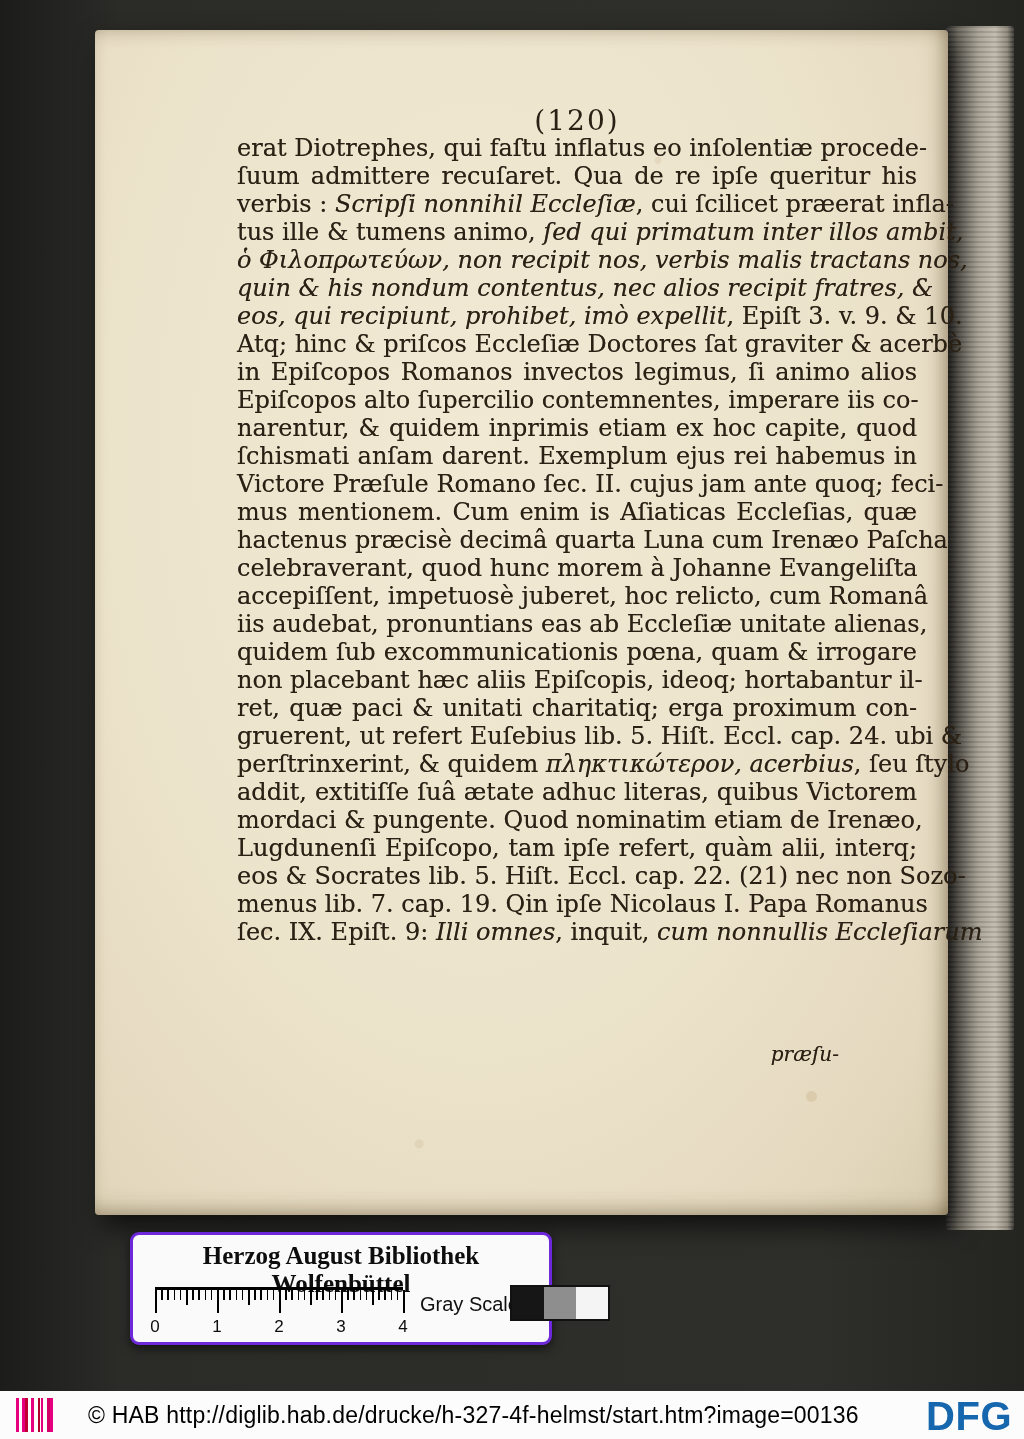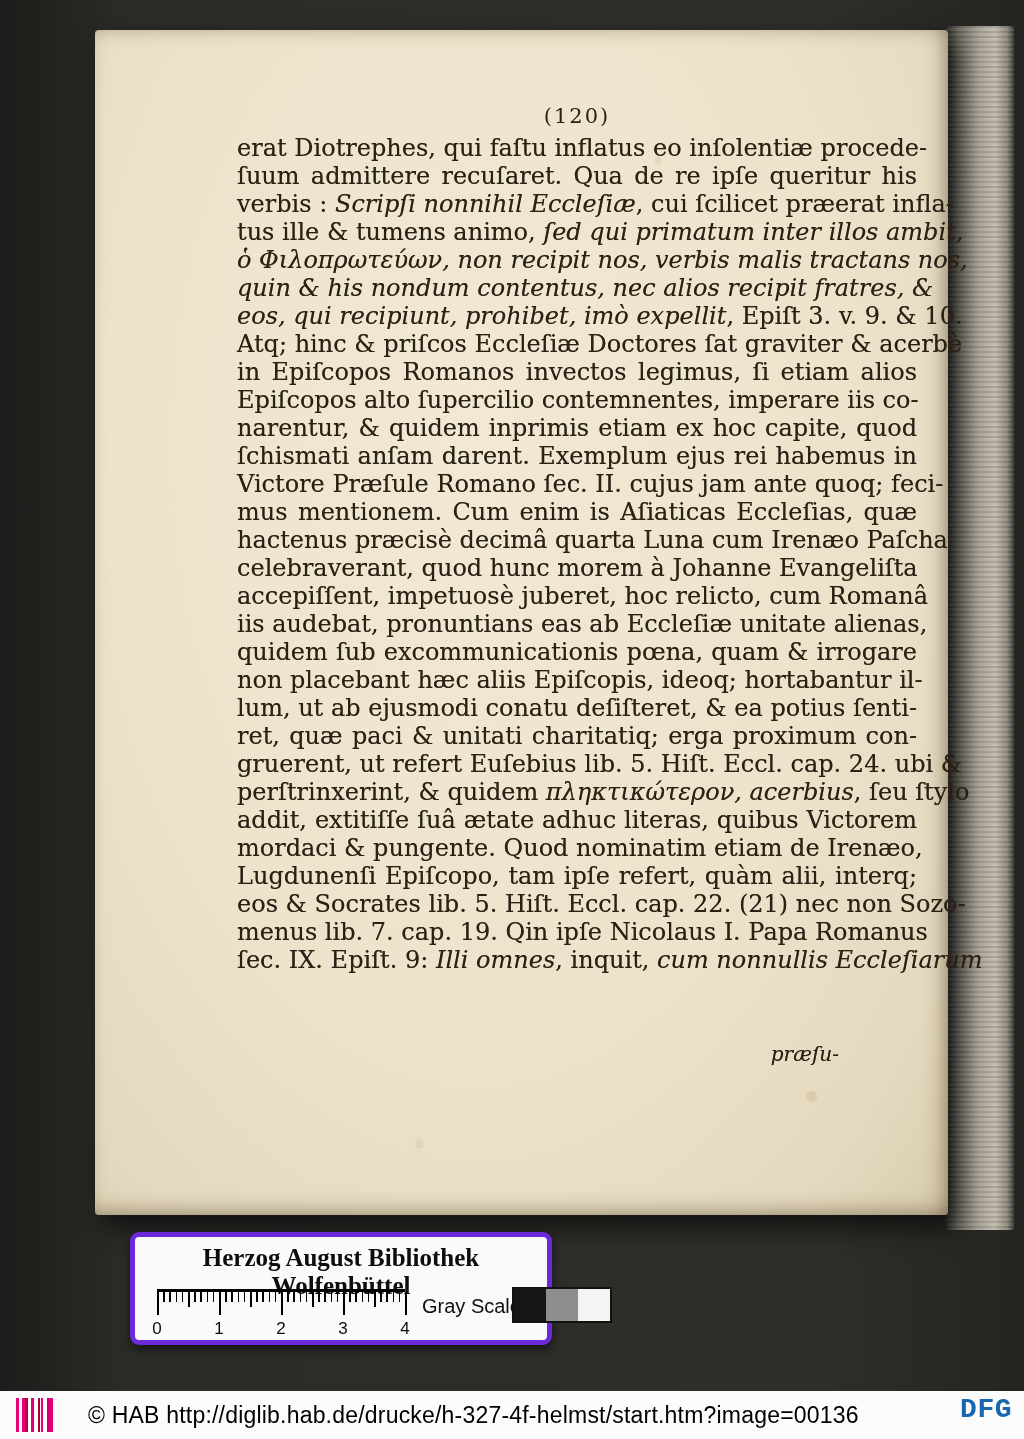--- a/index.html
+++ b/index.html
@@ -34,21 +34,21 @@
     border-radius:4px;
     box-shadow:
       8px 12px 26px rgba(0,0,0,0.65),
       inset -14px 0 22px -12px rgba(80,60,30,0.5),
       inset 0 -14px 22px -12px rgba(80,60,30,0.45),
       inset 0 12px 22px -16px rgba(80,60,30,0.3);
   }
   #page-number{
     position:absolute;left:142px;top:74px;width:680px;
     text-align:center;
-    font-size:21px;color:#2a2014;
+    font-size:28px;color:#2a2014;
     letter-spacing:2px;
   }
   #text-block{
     position:absolute;left:142px;top:104px;width:680px;
     font-size:24px;line-height:28px;color:#2a2014;
     text-shadow:0 0 0.5px rgba(42,32,20,0.55);
   }
   .line{
     text-align:justify;
     text-align-last:justify;
@@ -58,21 +58,21 @@
   .line .it{font-style:italic;}
   #catchword{
     position:absolute;left:142px;top:1012px;width:680px;
     text-align:right;padding-right:78px;box-sizing:border-box;
     font-size:20px;font-style:italic;color:#2a2014;
     text-shadow:0 0 0.5px rgba(42,32,20,0.55);
   }
   
   #calibration-card{
     position:absolute;left:130px;top:1232px;width:422px;height:113px;
-    background:#fafafa;border:5px solid #6d28d9;border-radius:9px;
+    background:#fafafa;border:3px solid #6d28d9;border-radius:9px;
     box-shadow:0 4px 10px rgba(0,0,0,0.55);
     box-sizing:border-box;
   }
   #card-title{
     margin-top:7px;text-align:center;
     font-family:"Liberation Serif", serif;
     font-weight:bold;font-size:25px;color:#0d0d0d;
   }
   #ruler{
     position:absolute;left:22px;top:52px;width:248px;height:26px;
@@ -110,55 +110,54 @@
   }
   #color-strip .bar{width:2.6px;height:34px;margin-right:0.5px;}
   #copyright-text{
     position:absolute;left:88px;top:11px;
     font-family:"Liberation Sans", sans-serif;
     font-size:23px;color:#000;letter-spacing:0.2px;
     white-space:nowrap;
   }
   #dfg-logo{
     position:absolute;right:12px;top:3px;
-    font-family:Liberation Mono, monospace;
-    font-weight:bold;font-size:28px;color:#1667ad;
+    font-family:Liberation Sans, sans-serif;
+    font-weight:bold;font-size:40px;color:#1667ad;
     letter-spacing:0.5px;
   }
 </style>
 </head>
 <body>
 
 <div id="scan-bg"></div>
 <div id="book-edge"></div>
 
 <div id="paper">
   <div id="page-number">(120)</div>
   <div id="text-block">
       <div class="line"><span>erat Diotrephes, qui faſtu inflatus eo inſolentiæ procede-</span></div>
       <div class="line"><span>ſuum admittere recuſaret.  Qua de re ipſe queritur his</span></div>
       <div class="line"><span>verbis : </span><span class="it">Scripſi nonnihil Eccleſiæ</span><span>, cui ſcilicet præerat infla-</span></div>
       <div class="line"><span>tus ille &amp; tumens animo, </span><span class="it">ſed qui primatum inter illos ambit,</span></div>
       <div class="line"><span class="it">ὁ Φιλοπρωτεύων, </span><span class="it">non recipit nos, verbis malis tractans nos,</span></div>
       <div class="line"><span class="it">quin &amp; his nondum contentus, nec alios recipit fratres, &amp;</span></div>
       <div class="line"><span class="it">eos, qui recipiunt, prohibet, imò expellit</span><span>, Epiſt 3. v. 9. &amp; 10.</span></div>
       <div class="line"><span>Atq; hinc &amp; priſcos Eccleſiæ Doctores ſat graviter &amp; acerbè</span></div>
-      <div class="line"><span>in Epiſcopos Romanos invectos legimus, ſi etiam alios</span></div>
+      <div class="line"><span>in Epiſcopos Romanos invectos legimus, ſi animo alios</span></div>
       <div class="line"><span>Epiſcopos alto ſupercilio contemnentes, imperare iis co-</span></div>
       <div class="line"><span>narentur, &amp; quidem inprimis etiam ex hoc capite, quod</span></div>
       <div class="line"><span>ſchismati anſam darent.  Exemplum ejus rei habemus in</span></div>
       <div class="line"><span>Victore Præſule Romano ſec. II. cujus jam ante quoq; feci-</span></div>
       <div class="line"><span>mus mentionem.  Cum enim is Aſiaticas Eccleſias, quæ</span></div>
       <div class="line"><span>hactenus præcisè decimâ quarta Luna cum Irenæo Paſcha</span></div>
       <div class="line"><span>celebraverant, quod hunc morem à Johanne Evangeliſta</span></div>
       <div class="line"><span>accepiſſent, impetuosè juberet, hoc relicto, cum Romanâ</span></div>
       <div class="line"><span>iis audebat, pronuntians eas ab Eccleſiæ unitate alienas,</span></div>
       <div class="line"><span>quidem ſub excommunicationis pœna, quam &amp; irrogare</span></div>
       <div class="line"><span>non placebant hæc aliis Epiſcopis, ideoq; hortabantur il-</span></div>
-      <div class="line"><span>lum, ut ab ejusmodi conatu deſiſteret, &amp; ea potius ſenti-</span></div>
       <div class="line"><span>ret, quæ paci &amp; unitati charitatiq; erga proximum con-</span></div>
       <div class="line"><span>gruerent, ut refert Euſebius lib. 5. Hiſt. Eccl. cap. 24. ubi &amp;</span></div>
       <div class="line"><span>perſtrinxerint, &amp; quidem </span><span class="it">πληκτικώτερον, </span><span class="it">acerbius</span><span>, ſeu ſtylo</span></div>
       <div class="line"><span>addit, extitiſſe ſuâ ætate adhuc literas, quibus Victorem</span></div>
       <div class="line"><span>mordaci &amp; pungente.  Quod nominatim etiam de Irenæo,</span></div>
       <div class="line"><span>Lugdunenſi Epiſcopo, tam ipſe refert, quàm alii, interq;</span></div>
       <div class="line"><span>eos &amp; Socrates lib. 5. Hiſt. Eccl. cap. 22. (21) nec non Sozo-</span></div>
       <div class="line"><span>menus lib. 7. cap. 19.  Qin ipſe Nicolaus I. Papa Romanus</span></div>
       <div class="line"><span>ſec. IX. Epiſt. 9:  </span><span class="it">Illi omnes</span><span>, inquit, </span><span class="it">cum nonnullis Eccleſiarum</span></div>
     </div>

